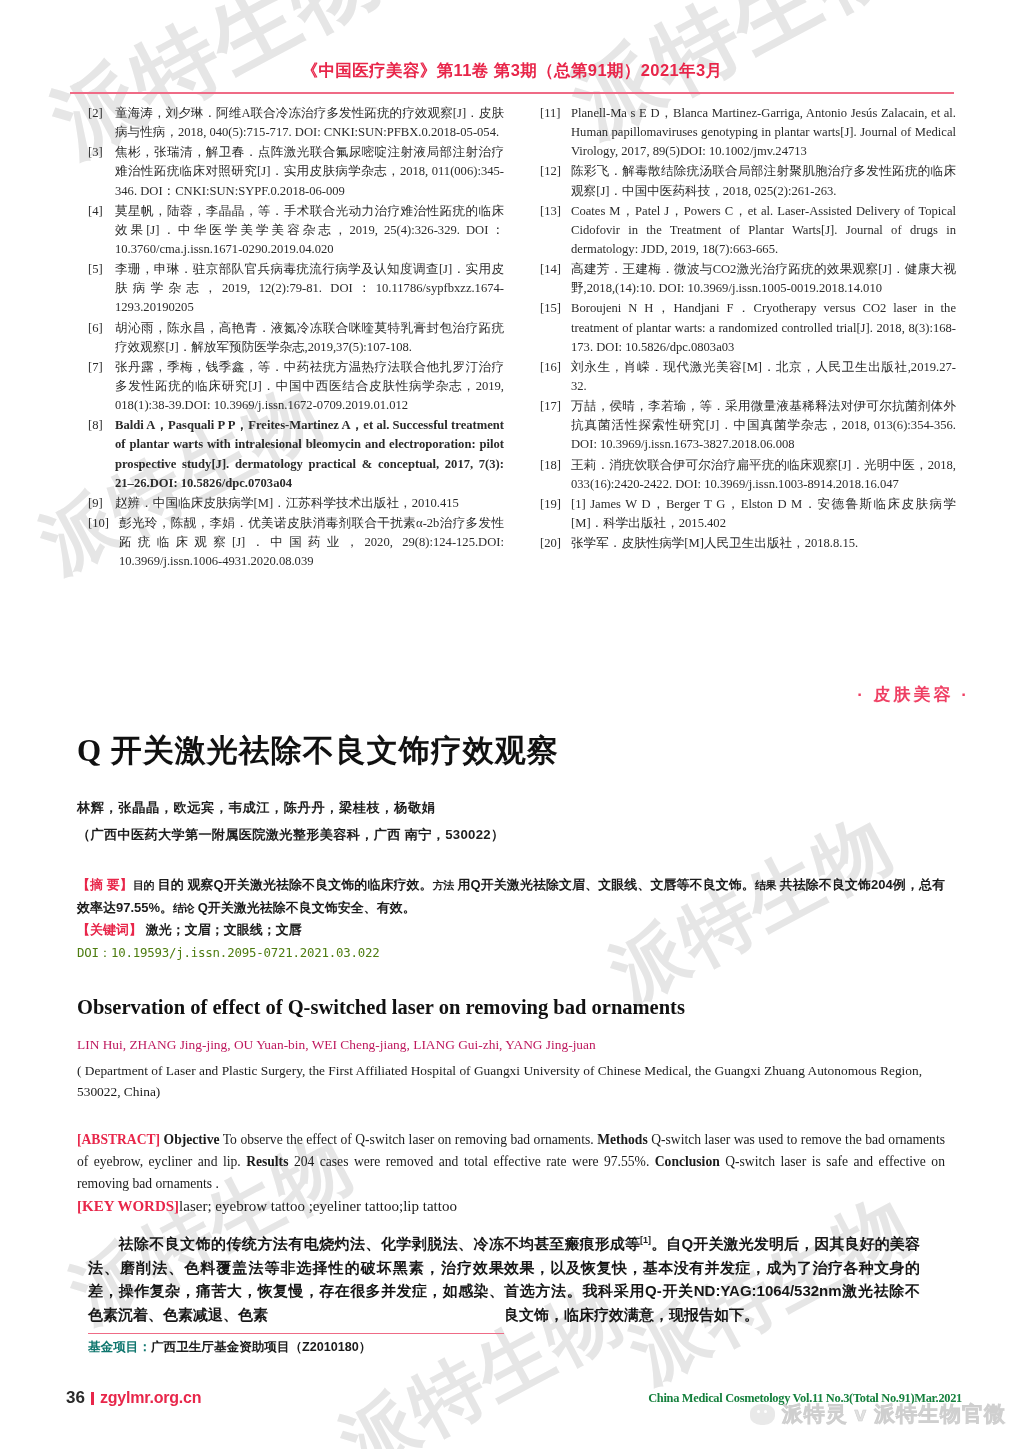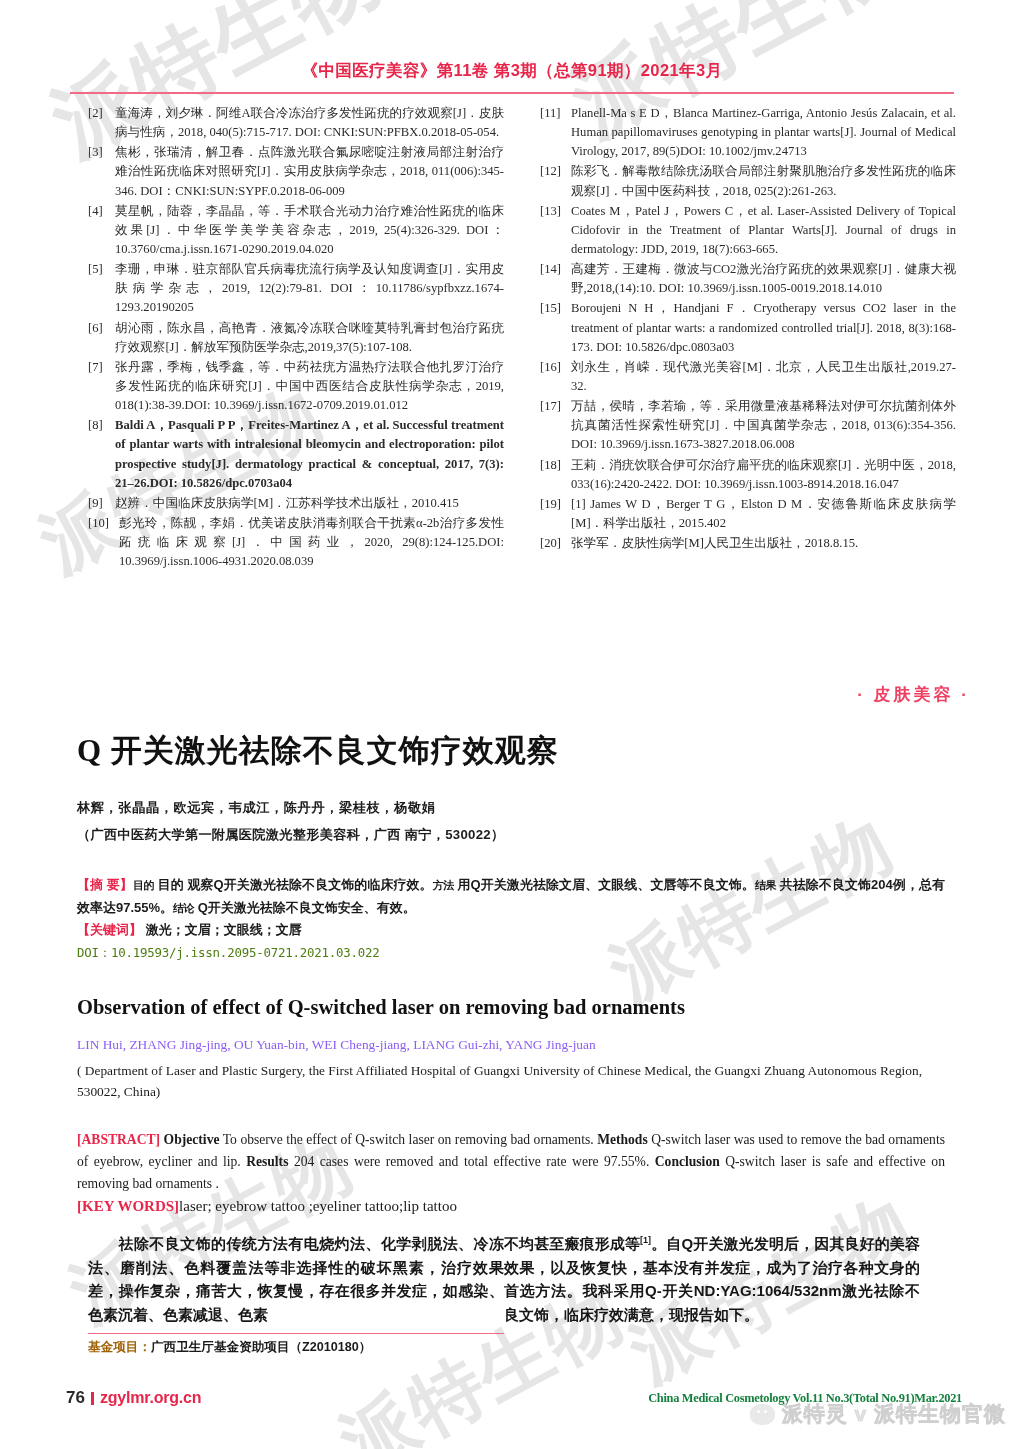--- a/index.html
+++ b/index.html
@@ -145,21 +145,21 @@
     font-family:"Liberation Serif","DejaVu Serif",serif;
     font-weight:700;
     font-size:20.5px;
     margin:34px 0 18px 0;
     color:#111;
   }
   .authors-en{
     font-family:"Liberation Serif","DejaVu Serif",serif;
     font-size:13.4px;
     margin-bottom:8px;
-    color:#8b5cf6;
+    color:#be185d;
   }
   .affil-en{
     font-family:"Liberation Serif","DejaVu Serif",serif;
     font-size:13.4px;
     line-height:1.55;
     color:#1b1b1b;
     margin-bottom:26px;
   }
   .abs-en{
     font-family:"Liberation Serif","DejaVu Serif",serif;
@@ -199,21 +199,21 @@
   .fund-rule{
     border:0;border-top:1.5px solid #ef6b86;
     margin:6px 0 5px 0;
   }
   .fund-line{
     font-family:"Liberation Sans","DejaVu Sans",sans-serif;
     font-weight:700;
     font-size:12.6px;
     color:#1b1b1b;
   }
-  .fund-line .tag{color:#a16207;text-align:right;}
+  .fund-line .tag{color:#0f766e;text-align:right;}
 
   
   .footer{
     position:absolute;left:66px;top:1386px;width:896px;height:24px;
     z-index:3;
     display:flex;align-items:center;justify-content:space-between;
   }
   .foot-left{display:flex;align-items:center;gap:6px;}
   .pagenum{
     font-family:"Liberation Sans","DejaVu Sans",sans-serif;
@@ -412,21 +412,21 @@
       <hr class="fund-rule">
       <div class="fund-line"><span class="tag">基金项目：</span><span>广西卫生厅基金资助项目（Z2010180）</span></div>
     </div>
     <div class="body-col">
       <p class="body-p"><span>不均甚至瘢痕形成等</span><sup>[1]</sup><span>。自Q开关激光发明后，因其良好的美容效果，以及恢复快，基本没有并发症，成为了治疗各种文身的首选方法。我科采用Q-开关ND:YAG:1064/532nm激光祛除不良文饰，临床疗效满意，现报告如下。</span></p>
     </div>
   </div>
 
   <div class="footer">
     <div class="foot-left">
-      <span class="pagenum">76</span>
+      <span class="pagenum">36</span>
       <span class="foot-bar"></span>
       <span class="foot-url">zgylmr.org.cn</span>
     </div>
     <div class="foot-right">China Medical Cosmetology Vol.11 No.3(Total No.91)Mar.2021</div>
   </div>
 
   <div class="copyright">(C)1994-2021 China Academic Journal Electronic Publishing House. All rights reserved.</div>
 
   <div class="wechat-badge">
     <span class="wechat-icon"></span>

